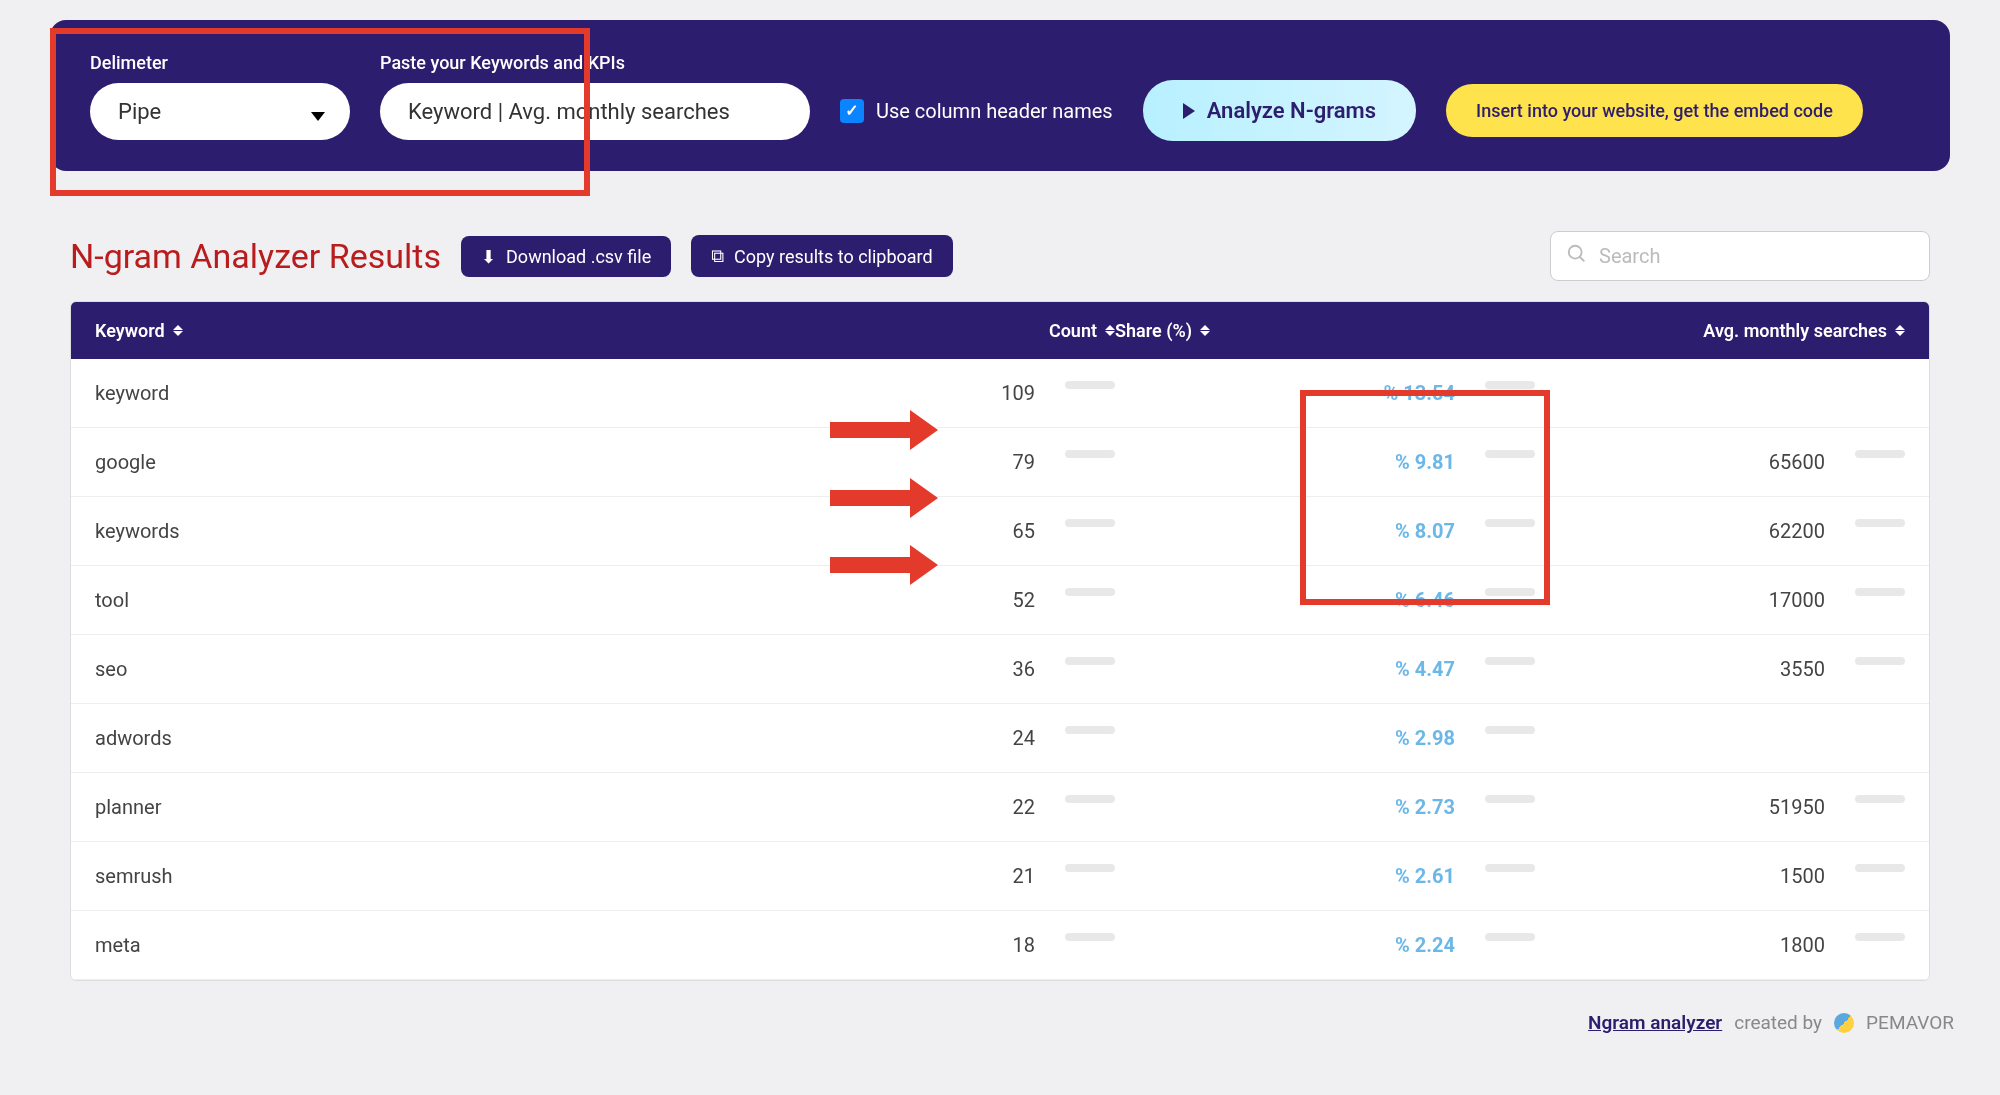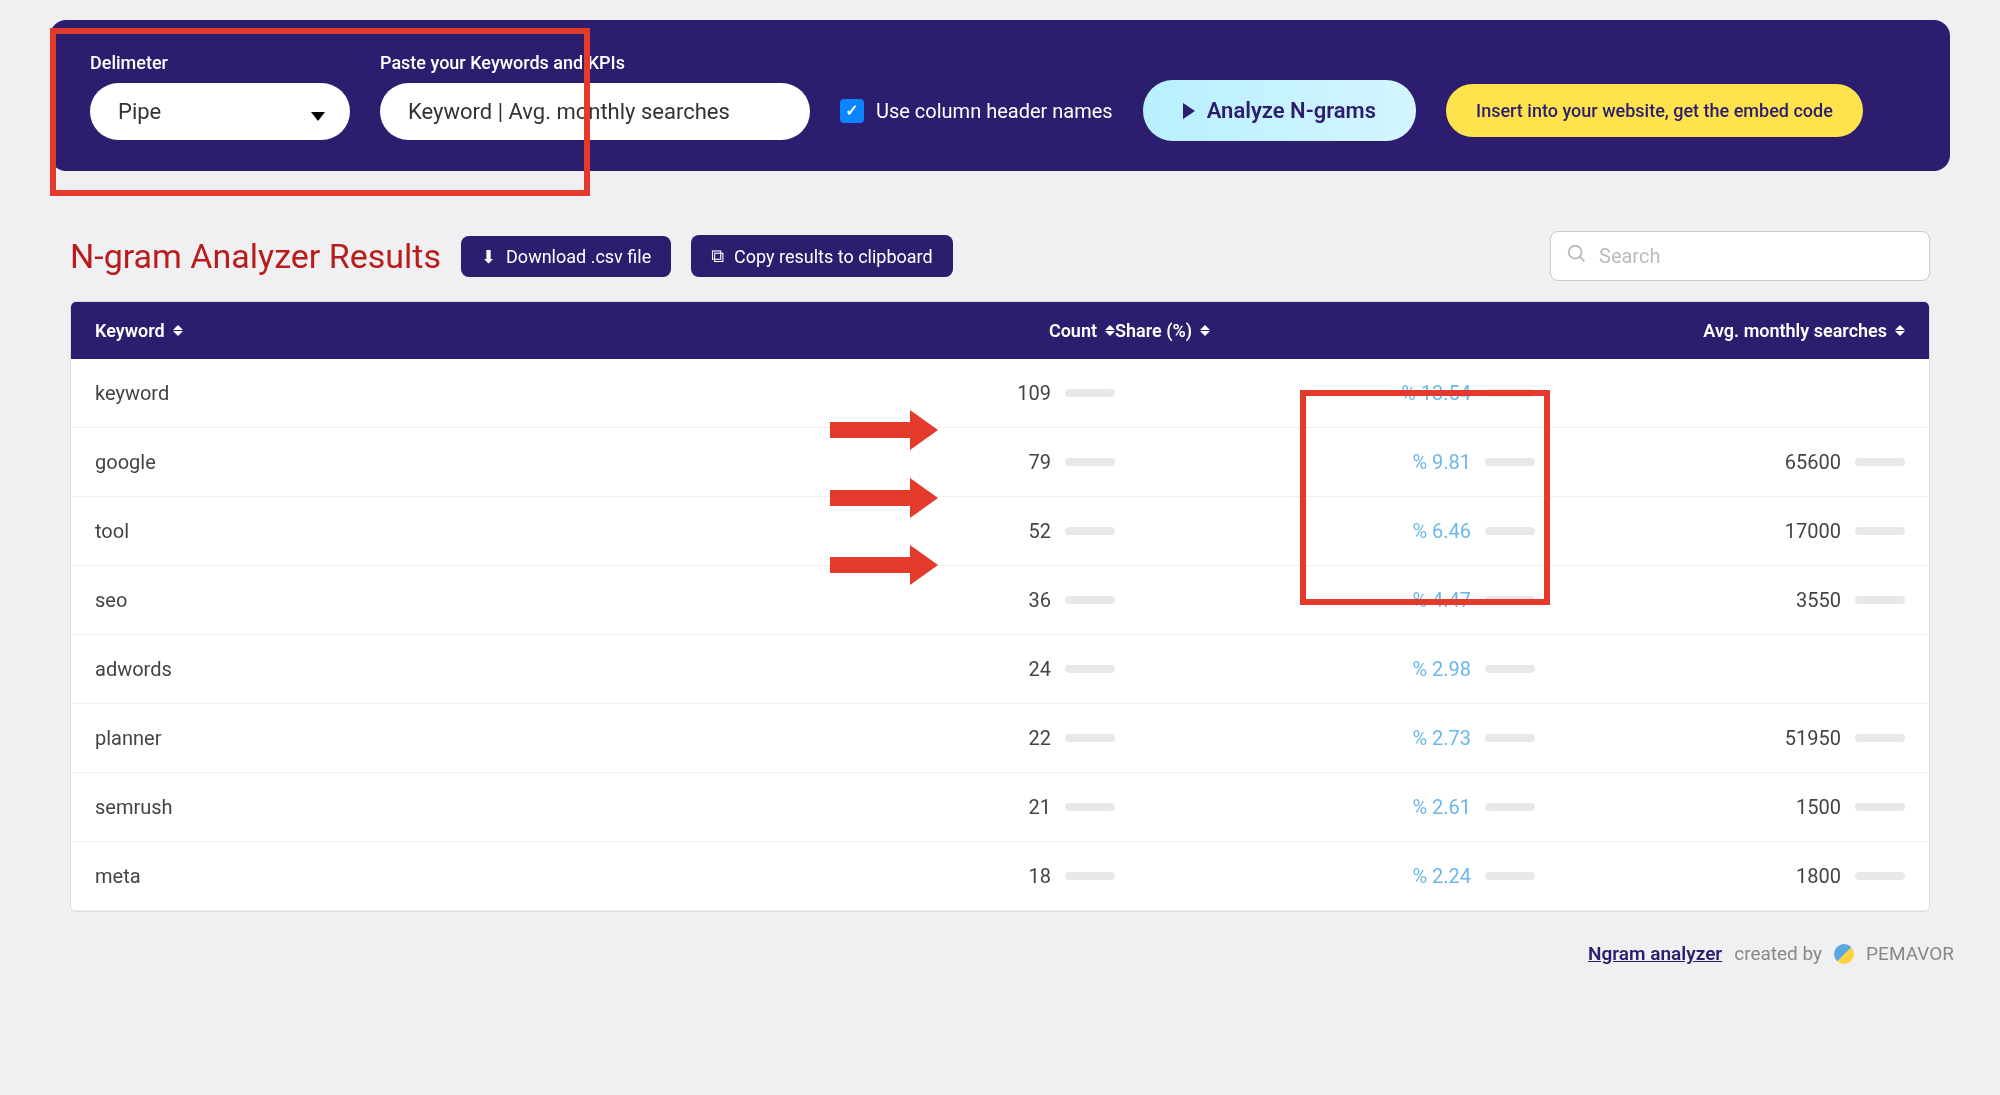--- a/index.html
+++ b/index.html
@@ -30,23 +30,23 @@
 .th{display:flex;align-items:center;gap:8px}
 .sort-ico{display:inline-flex;flex-direction:column;gap:1px}
 .sort-ico::before{content:"";border-left:5px solid transparent;border-right:5px solid transparent;border-bottom:5px solid #fff}
 .sort-ico::after{content:"";border-left:5px solid transparent;border-right:5px solid transparent;border-top:5px solid #fff}
 .col-kw{flex:0 0 760px}
 .col-count{flex:0 0 260px;justify-content:flex-end}
 .col-share{flex:0 0 420px;justify-content:flex-start}
 .col-avg{flex:1;justify-content:flex-end}
 .trow{display:flex;padding:22px 24px;border-bottom:1px solid #eee;font-size:20px;align-items:center}
 .td-kw{flex:0 0 760px;color:#444}
-.td-num{display:flex;align-items:center;justify-content:flex-end;gap:14px}
+.td-num{display:flex;align-items:flex-start;justify-content:flex-end;gap:30px}
 .td-count{flex:0 0 260px;color:#444}
-.td-share{flex:0 0 420px;color:#6bb8e8;font-weight:400}
+.td-share{flex:0 0 420px;color:#6bb8e8;font-weight:700}
 .td-avg{flex:1;color:#444}
 .bar{width:50px;height:8px;background:#e8e8e8;border-radius:4px;position:relative;overflow:hidden}
 .bar-fill{height:100%;background:#5aa8e0;border-radius:4px}
 .footer{display:flex;align-items:center;justify-content:flex-end;gap:12px;margin:30px 46px 0;font-size:19px;color:#888}
 .footer-link{color:#2d1d6e;font-weight:600;text-decoration:underline}
 .pem-logo{width:20px;height:20px;background:linear-gradient(135deg,#5aa8e0 50%,#ffd040 50%);border-radius:50%}
 .red-box{position:absolute;border:6px solid #e43a2c;pointer-events:none}
 .red-arrow{position:absolute;pointer-events:none}
 .arrow-body{display:flex;align-items:center}
 .arrow-shaft{width:80px;height:16px;background:#e43a2c}
@@ -140,20 +140,35 @@
           <div class="td-num td-share">
             <span>% 9.81</span>
             <span class="bar"><span class="bar-fill" style="width:70%"></span></span>
           </div>
           <div class="td-num td-avg">
             <span>65600</span>
             <span class="bar"><span class="bar-fill" style="width:95%"></span></span>
           </div>
         </div>
         <div class="trow">
+          <div class="td-kw">keywords</div>
+          <div class="td-num td-count">
+            <span>65</span>
+            <span class="bar"><span class="bar-fill" style="width:54%"></span></span>
+          </div>
+          <div class="td-num td-share">
+            <span>% 8.07</span>
+            <span class="bar"><span class="bar-fill" style="width:58%"></span></span>
+          </div>
+          <div class="td-num td-avg">
+            <span>62200</span>
+            <span class="bar"><span class="bar-fill" style="width:90%"></span></span>
+          </div>
+        </div>
+        <div class="trow">
           <div class="td-kw">tool</div>
           <div class="td-num td-count">
             <span>52</span>
             <span class="bar"><span class="bar-fill" style="width:43%"></span></span>
           </div>
           <div class="td-num td-share">
             <span>% 6.46</span>
             <span class="bar"><span class="bar-fill" style="width:46%"></span></span>
           </div>
           <div class="td-num td-avg">

